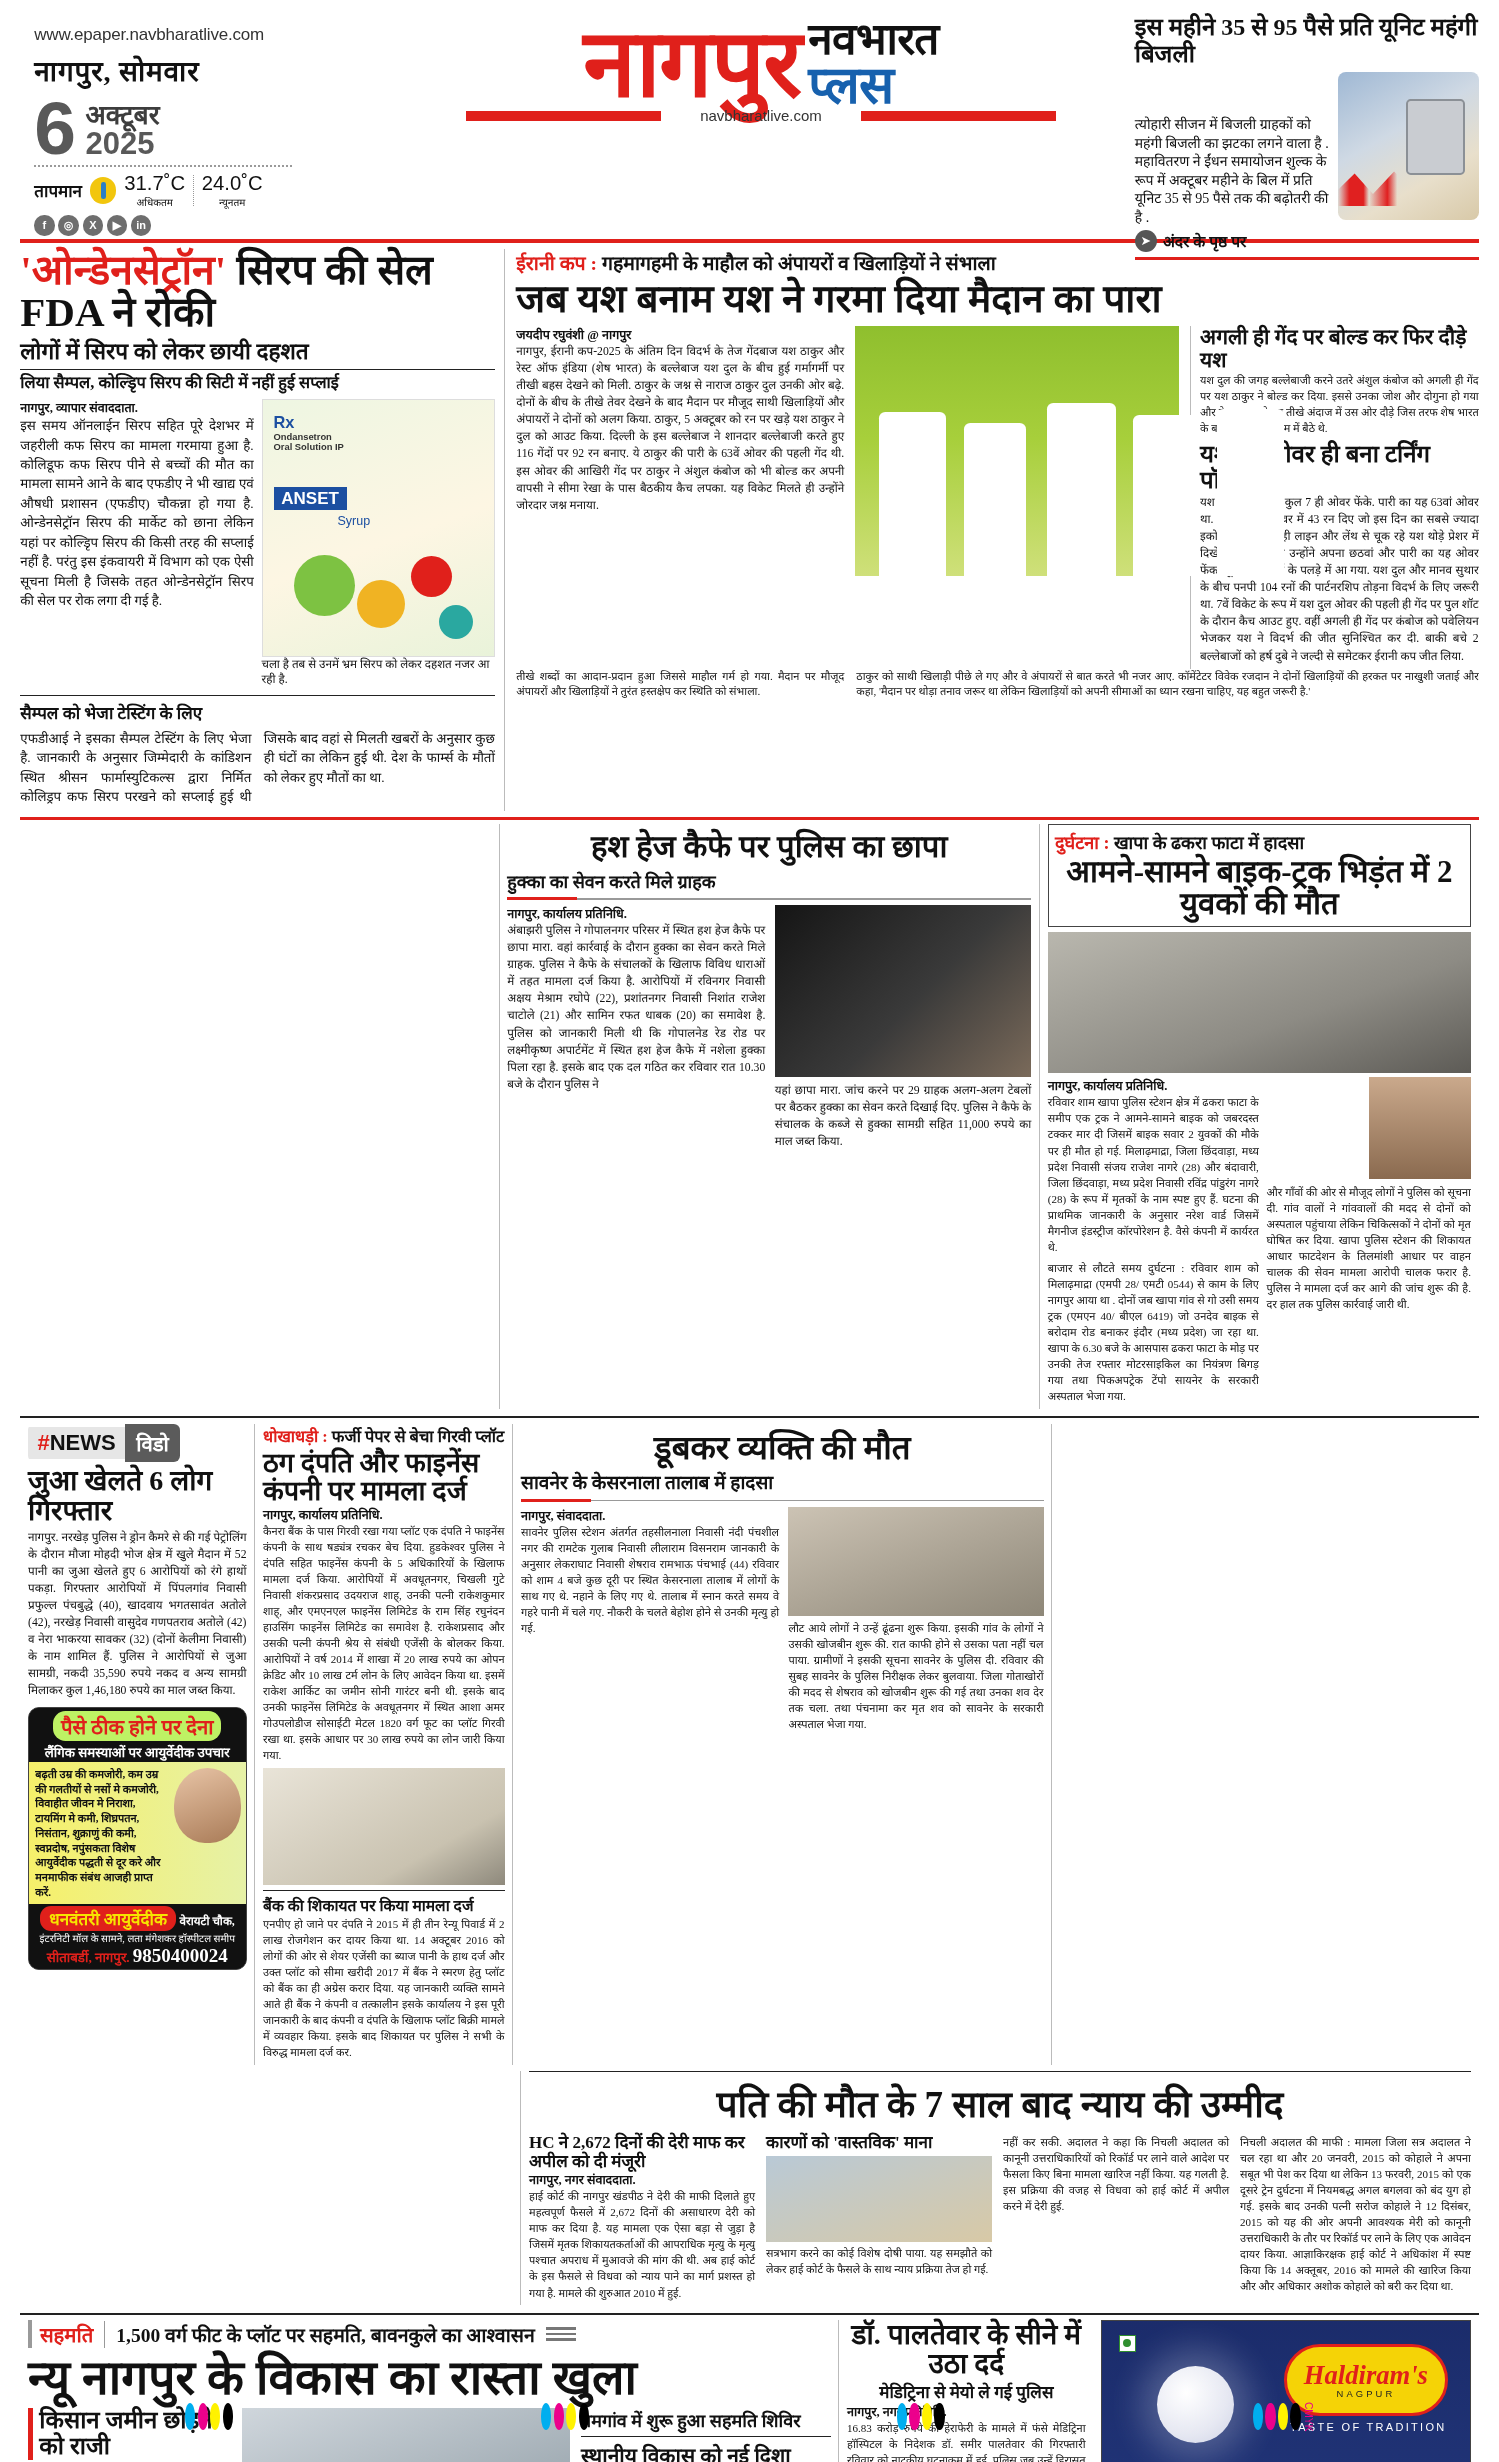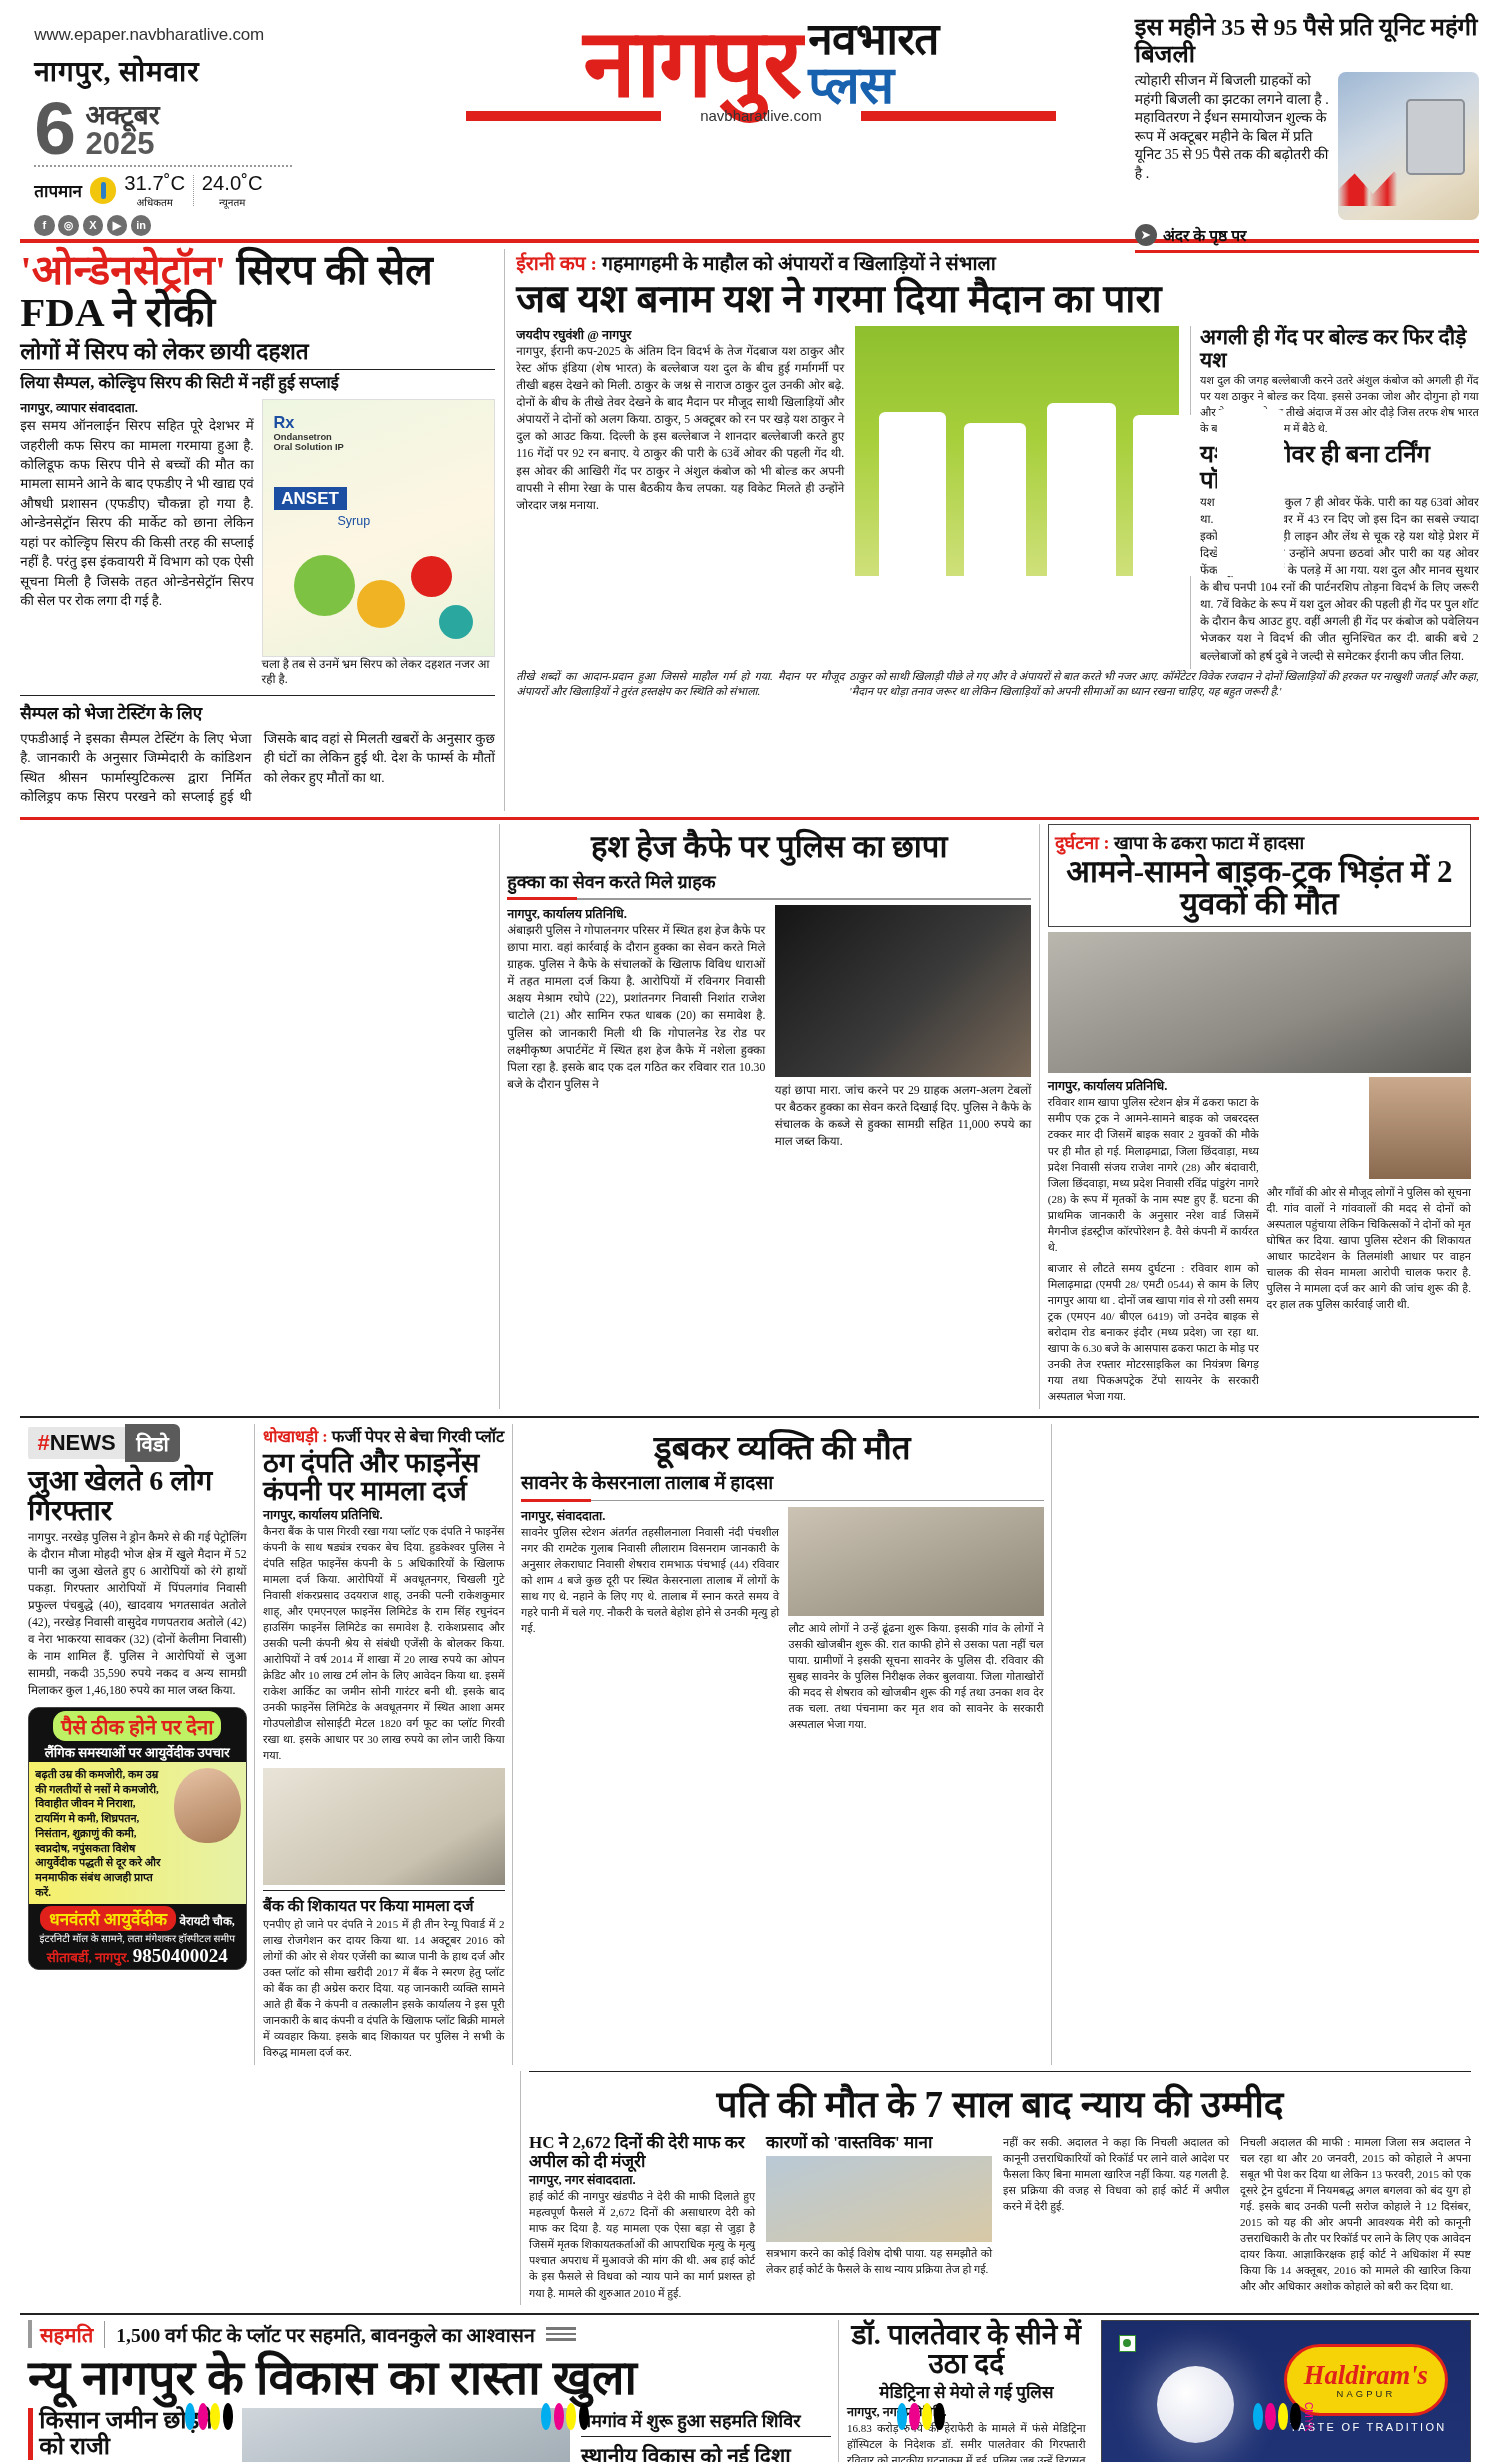--- a/index.html
+++ b/index.html
@@ -41,21 +41,21 @@
   .logo-nav { font-size:44px; font-weight:700; color:#111; letter-spacing:-0.8px;}
   .logo-plus { font-size:52px; font-weight:700; color:#1761ae; letter-spacing:-0.8px;}
   .logo-url { font-family:"Liberation Sans",sans-serif; font-size:15px; color:#333; margin-top:-3.1px;}
   .redbars{display:flex;align-items:center;gap:6.2px;justify-content:center;margin-top:-12.5px;}
   .redbar{height:9.4px;background:#e0201b;flex:1;max-width:195px;}
 
   .masthead-right { width:344px; padding-top:6.2px; }
   .adbox { border-bottom:3.1px solid #e0201b; padding-bottom:4.7px; }
   .adtitle { font-size:24px; font-weight:700; line-height:1.12; }
   .adbody { display:flex; gap:4.7px; margin-top:4.7px;}
-  .adtext { font-size:14px; line-height:1.32; flex:1; }
+  .adtext { font-size:14px; line-height:1.32; flex:1;margin-top:44px; }
   .adimg { width:141px;height:148px; background:linear-gradient(150deg,#9fb8d4 0%,#cfd9e4 40%,#e8dfcb 70%,#d8c9a8 100%); border-radius:7.8px; position:relative; overflow:hidden;}
   .adimg:before{content:"";position:absolute;left:0;bottom:14px;width:100%;height:41px;
     background:linear-gradient(90deg,transparent 0,#e02020 8%,#e02020 18%,transparent 22%,#e02020 35%,transparent 42%);
     clip-path:polygon(0 60%,12% 20%,25% 70%,40% 15%,55% 65%,70% 10%,85% 60%,100% 20%,100% 100%,0 100%);}
   .adimg:after{content:"";position:absolute;right:14px;top:26.6px;width:55px;height:72px;background:#c9ccd1;border-radius:4.7px;border:2.3px solid #8b9096;}
   .adfoot { display:flex; align-items:center; gap:6.2px; margin-top:3.1px;}
   .adarrow{width:22px;height:22px;border-radius:50%;background:#555;color:#fff;font-size:12.5px;display:flex;align-items:center;justify-content:center;}
   .adfoot span{font-size:15.6px;font-weight:700;}
 
   .rule-red { height:3.9px; background:#e0201b; margin:4.7px 0 0 0;}
@@ -254,21 +254,21 @@
               <div class="pl p5"></div>
           </div>
         </div>
         <div style="width:289px;border-left:0.8px solid #bbb;padding-left:9.4px;">
           <div style="font-size:21px;font-weight:700;line-height:1.1">अगली ही गेंद पर बोल्ड कर फिर दौड़े यश</div>
           <p class="body" style="font-size:11px">यश दुल की जगह बल्लेबाजी करने उतरे अंशुल कंबोज को अगली ही गेंद पर यश ठाकुर ने बोल्ड कर दिया. इससे उनका जोश और दोगुना हो गया और वे जश्न मनाते हुए तीखे अंदाज में उस ओर दौड़े जिस तरफ शेष भारत के बल्लेबाज ड्रेसिंग रूम में बैठे थे.</p>
           <div style="font-size:24px;font-weight:700;line-height:1.1;margin-top:3.1px">यश का ओवर ही बना टर्निंग पॉइंट</div>
           <p class="body" style="font-size:11.7px">यश ने दूसरी पारी में कुल 7 ही ओवर फेंके. पारी का यह 63वां ओवर था. इससे पूर्व 5 ओवर में 43 रन दिए जो इस दिन का सबसे ज्यादा इकोनॉमी रेट था. सही लाइन और लेंथ से चूक रहे यश थोड़े प्रेशर में दिखे लेकिन जैसे ही उन्होंने अपना छठवां और पारी का यह ओवर फेंका पूरा मैच विदर्भ के पलड़े में आ गया. यश दुल और मानव सुथार के बीच पनपी 104 रनों की पार्टनरशिप तोड़ना विदर्भ के लिए जरूरी था. 7वें विकेट के रूप में यश दुल ओवर की पहली ही गेंद पर पुल शॉट के दौरान कैच आउट हुए. वहीं अगली ही गेंद पर कंबोज को पवेलियन भेजकर यश ने विदर्भ की जीत सुनिश्चित कर दी. बाकी बचे 2 बल्लेबाजों को हर्ष दुबे ने जल्दी से समेटकर ईरानी कप जीत लिया.</p>
         </div>
       </div>
-      <div style="display:flex;gap:5px;font-style:italic;">
+      <div style="display:flex;gap:12px;">
         <div style="width:328px;font-size:11px;line-height:1.35;text-align:justify">तीखे शब्दों का आदान-प्रदान हुआ जिससे माहौल गर्म हो गया. मैदान पर मौजूद अंपायरों और खिलाड़ियों ने तुरंत हस्तक्षेप कर स्थिति को संभाला.</div>
         <div style="flex:1;font-size:11px;line-height:1.35;text-align:justify">ठाकुर को साथी खिलाड़ी पीछे ले गए और वे अंपायरों से बात करते भी नजर आए. कॉमेंटेटर विवेक रजदान ने दोनों खिलाड़ियों की हरकत पर नाखुशी जताई और कहा, 'मैदान पर थोड़ा तनाव जरूर था लेकिन खिलाड़ियों को अपनी सीमाओं का ध्यान रखना चाहिए, यह बहुत जरूरी है.'</div>
       </div>
     </div>
   </div>
 
   <div style="height:2.3px;background:#e0201b;margin:6.2px 0 4.7px"></div>
 
   <div class="cols">
     <div class="col" style="width:484px">

